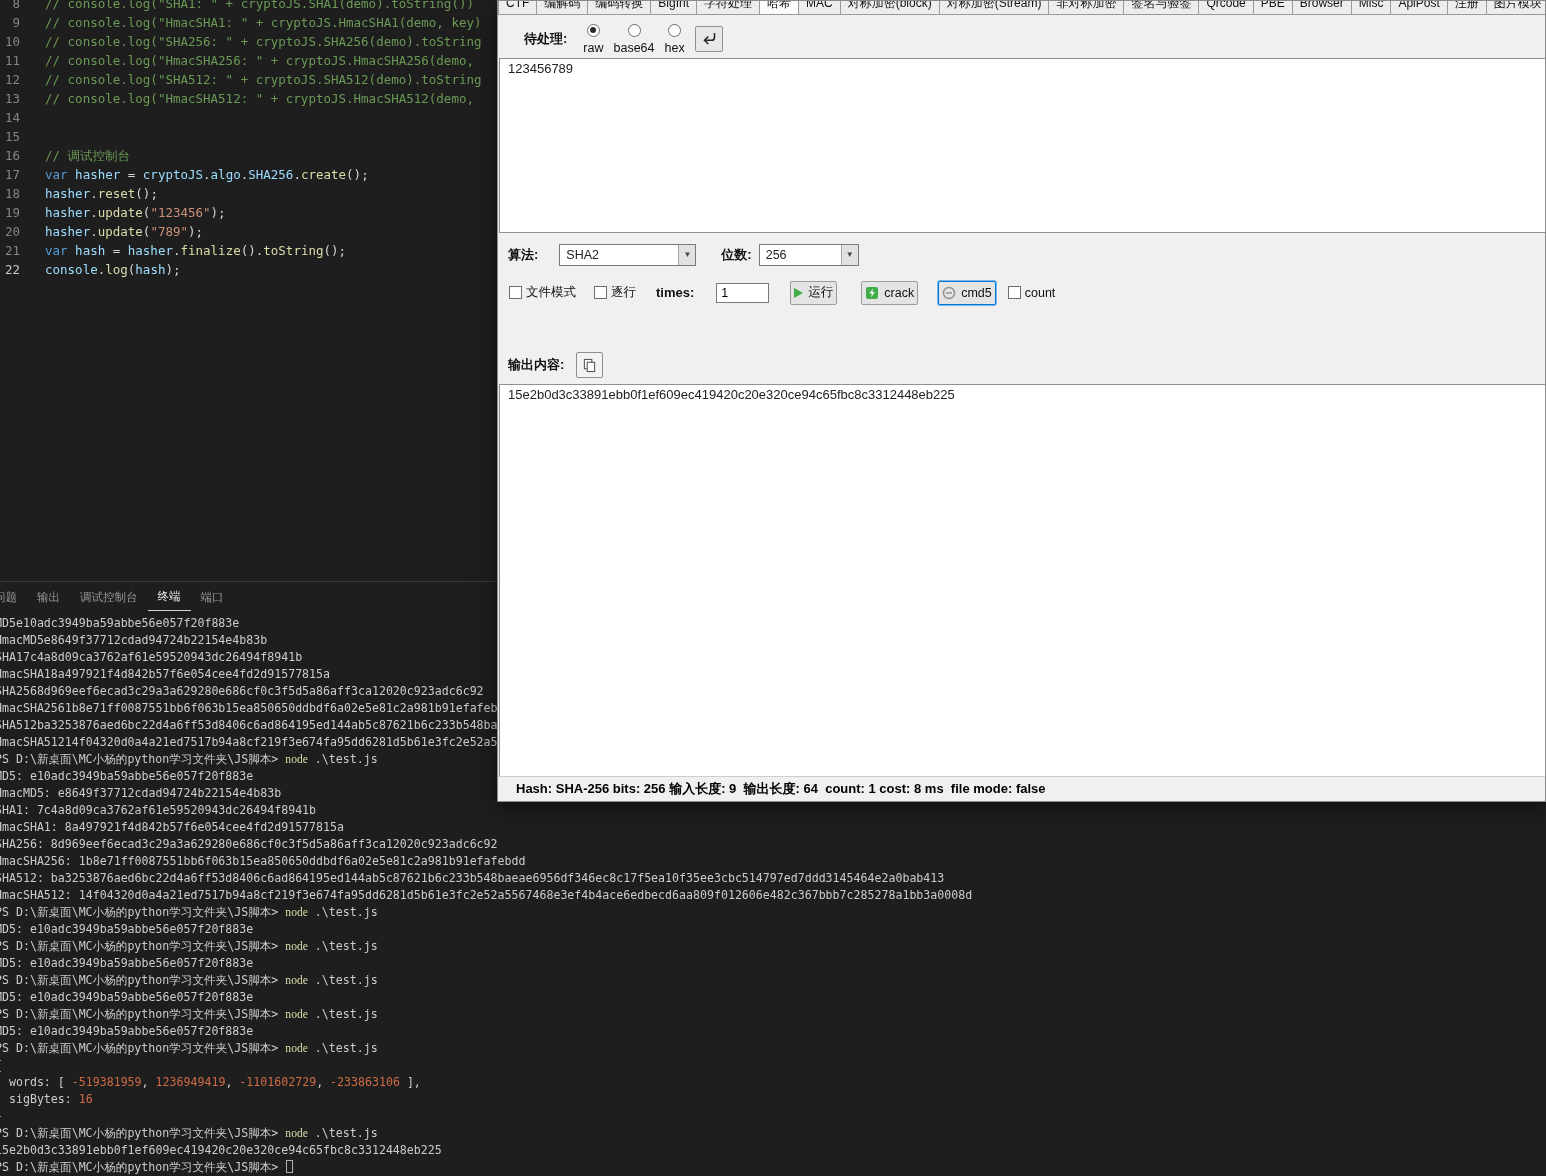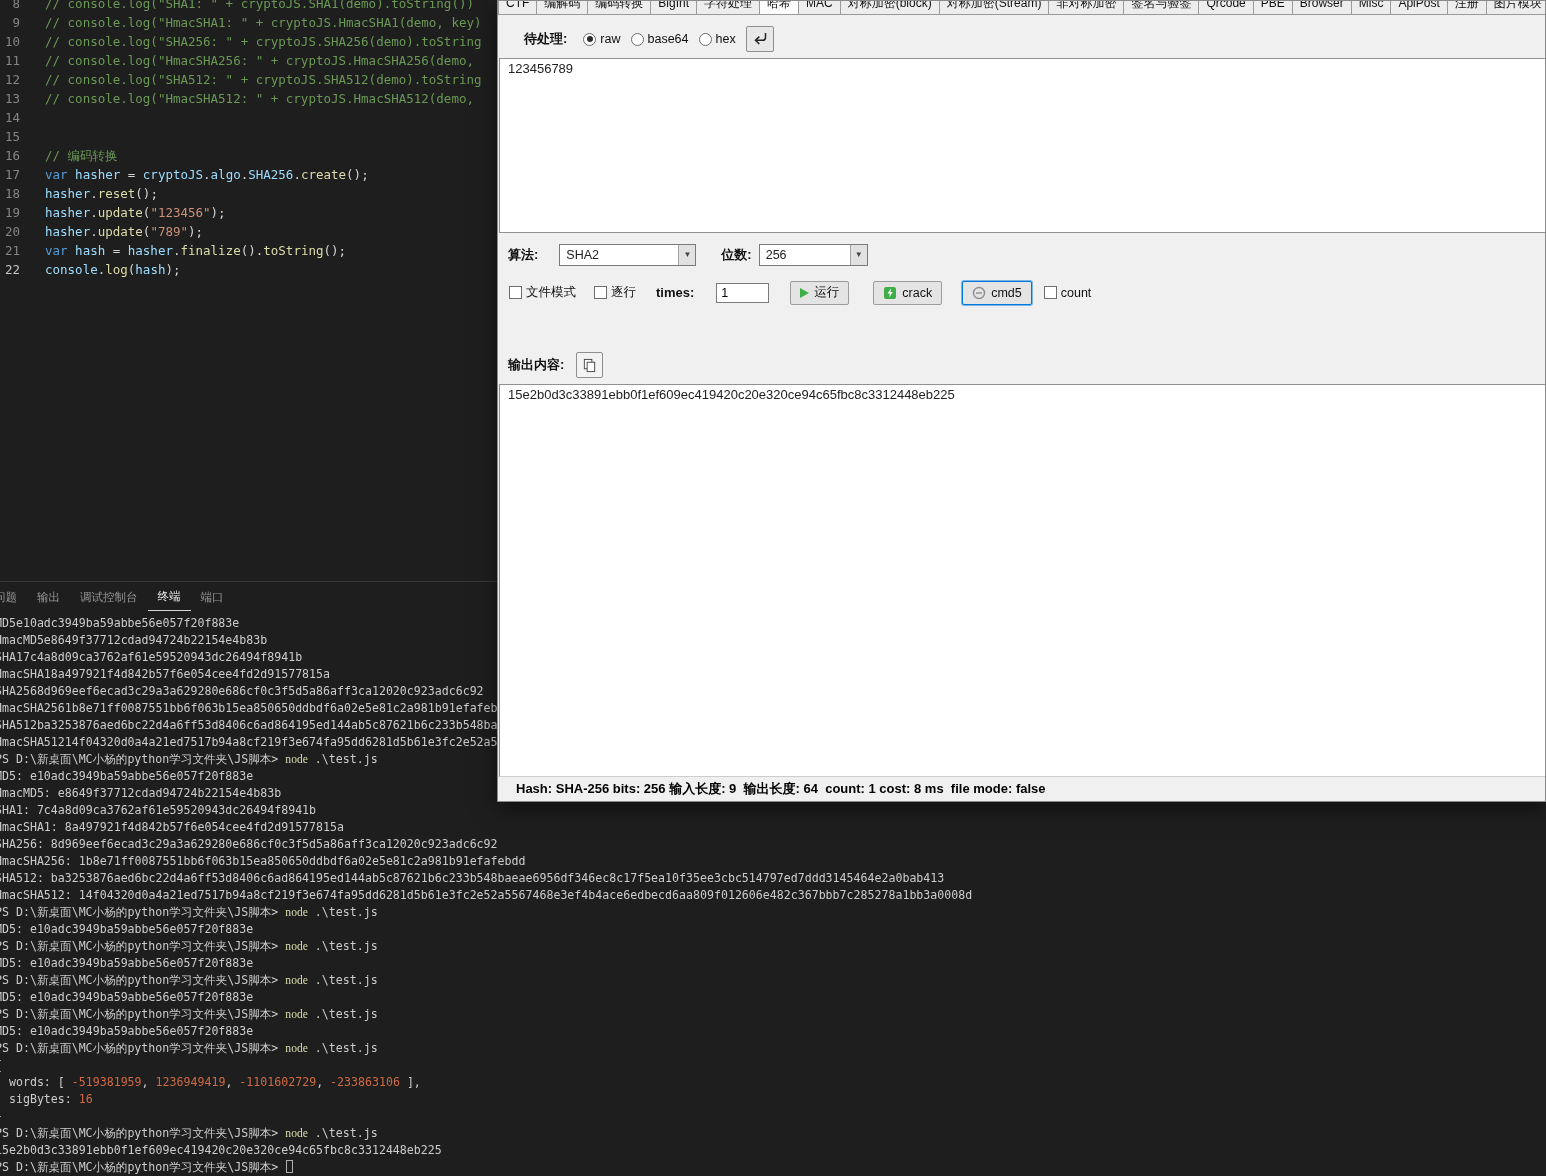--- a/index.html
+++ b/index.html
@@ -38,50 +38,50 @@
           background:var(--tool_bg,#f0f0f0); border:1px solid #8a8a8a; overflow:hidden;
           box-shadow:0 6px 22px rgba(0,0,0,.5); color:#111; }
   .tool-tabs { position:absolute; top:-9px; left:0; right:0; height:23px; display:flex; align-items:flex-end; overflow:hidden; }
   .tool-tab { font-size:12px; line-height:16px; padding:3px 7px; background:#ededed;
               border:1px solid #9a9a9a; margin-right:-1px; white-space:nowrap; cursor:pointer; }
   .tool-tab.active { background:#fcfcfc; }
 
   .row { position:absolute; display:flex; align-items:center; }
   .flabel { font-weight:bold; font-size:13px; color:#111; white-space:nowrap; }
   .row-pending { top:25px; left:26px; height:26px; }
-  .radio { display:inline-flex; align-items:center; gap:4px; font-size:12.5px; cursor:pointer; }
+  .radio { display:inline-flex; align-items:center; gap:4px; font-size:12.5px; cursor:pointer;flex-direction:column; }
   .radio-raw { margin-left:16px; } .radio-b64 { margin-left:10px; } .radio-hex { margin-left:10px; }
   .rb { width:13px; height:13px; border-radius:50%; border:1px solid #6e6e6e; background:#fff; display:inline-block; }
   .rb.on::after { content:''; display:block; width:6px; height:6px; border-radius:50%; background:#2b2b2b; margin:2.5px; }
   .icon-btn { display:inline-flex; align-items:center; justify-content:center;
               background:#e8e8e8; border:1px solid #8f8f8f; cursor:pointer; }
   .paste-btn { width:28px; height:26px; margin-left:10px; border-radius:2px; }
 
   .ta { position:absolute; left:1px; width:1047px; border:1px solid #919191; resize:none; outline:none;
         font-family:"Liberation Sans",sans-serif; font-size:13px; color:#222; padding:2px 8px; background:#fff; }
   .input-ta { top:57px; height:175px; }
   .output-ta { top:383px; height:393px; }
 
   .row-algo { top:242px; left:10px; height:23px; }
   .combo { display:inline-flex; align-items:center; height:22px; border:1px solid #7a7a7a; background:#fff; cursor:pointer; }
   .combo-algo { width:137px; margin-left:21px;justify-content:flex-end; }
   .lbl-bits { margin-left:25px; }
-  .combo-bits { width:109px; margin-left:7px; }
+  .combo-bits { width:100px; margin-left:7px; }
   .combo-value { flex:1; padding:0 6px; font-size:12.5px; color:#222; }
   .combo-arrow { width:17px; align-self:stretch; background:#e1e1e1; border-left:1px solid #a5a5a5;
                  display:flex; align-items:center; justify-content:center; font-size:8px; color:#444; }
 
   .row-run { top:279px; left:11px; height:25px; }
   .check { display:inline-flex; align-items:center; gap:4px; font-size:12.5px; cursor:pointer; }
   .cb { width:13px; height:13px; border:1px solid #6e6e6e; background:#fff; display:inline-block; }
   .chk-line { margin-left:18px; }
   .lbl-times { margin-left:20px; }
   .times-input { width:53px; height:20px; margin-left:22px; border:1px solid #7a7a7a; padding:0 4px;
                  font-size:12.5px; font-family:"Liberation Sans",sans-serif; outline:none; }
-  .btn { display:inline-flex; align-items:center; gap:5px; height:24px; padding:0 9px;
+  .btn { display:inline-flex; align-items:center; gap:5px; height:24px; padding:0 3px;
          background:#e4e4e4; border:1px solid #9c9c9c; border-radius:2px; font-size:12.5px;
          font-family:"Liberation Sans",sans-serif; color:#111; cursor:pointer; }
   .run-btn { margin-left:21px; }
   .play { width:0; height:0; border-left:9px solid var(--run_green,#3fae49);
           border-top:5.5px solid transparent; border-bottom:5.5px solid transparent; }
   .crack-btn { margin-left:24px; }
   .cmd5-btn { margin-left:20px; border:1px solid var(--focus_blue,#0078d7); box-shadow:0 0 0 1px #7ab4e8; }
   .chk-mask { margin-left:12px; }
 
   .row-output { top:351px; left:10px; height:26px; }
@@ -99,21 +99,21 @@
   <div class="vscode">
     <div class="editor" id="editor-lines">
         <div class="code-line"><span class="gutter">8</span><span class="code-text"><span class="tk-cm">// console.log("SHA1: " + cryptoJS.SHA1(demo).toString())</span></span></div>
         <div class="code-line"><span class="gutter">9</span><span class="code-text"><span class="tk-cm">// console.log("HmacSHA1: " + cryptoJS.HmacSHA1(demo, key)</span></span></div>
         <div class="code-line"><span class="gutter">10</span><span class="code-text"><span class="tk-cm">// console.log("SHA256: " + cryptoJS.SHA256(demo).toString</span></span></div>
         <div class="code-line"><span class="gutter">11</span><span class="code-text"><span class="tk-cm">// console.log("HmacSHA256: " + cryptoJS.HmacSHA256(demo, </span></span></div>
         <div class="code-line"><span class="gutter">12</span><span class="code-text"><span class="tk-cm">// console.log("SHA512: " + cryptoJS.SHA512(demo).toString</span></span></div>
         <div class="code-line"><span class="gutter">13</span><span class="code-text"><span class="tk-cm">// console.log("HmacSHA512: " + cryptoJS.HmacSHA512(demo, </span></span></div>
         <div class="code-line"><span class="gutter">14</span><span class="code-text"></span></div>
         <div class="code-line"><span class="gutter">15</span><span class="code-text"></span></div>
-        <div class="code-line"><span class="gutter">16</span><span class="code-text"><span class="tk-cm">// 编码转换</span></span></div>
+        <div class="code-line"><span class="gutter">16</span><span class="code-text"><span class="tk-cm">// 调试控制台</span></span></div>
         <div class="code-line"><span class="gutter">17</span><span class="code-text"><span class="tk-kw">var</span><span class="tk-p"> </span><span class="tk-v">hasher</span><span class="tk-p"> = </span><span class="tk-v">cryptoJS</span><span class="tk-p">.</span><span class="tk-v">algo</span><span class="tk-p">.</span><span class="tk-v">SHA256</span><span class="tk-p">.</span><span class="tk-fn">create</span><span class="tk-p">();</span></span></div>
         <div class="code-line"><span class="gutter">18</span><span class="code-text"><span class="tk-v">hasher</span><span class="tk-p">.</span><span class="tk-fn">reset</span><span class="tk-p">();</span></span></div>
         <div class="code-line"><span class="gutter">19</span><span class="code-text"><span class="tk-v">hasher</span><span class="tk-p">.</span><span class="tk-fn">update</span><span class="tk-p">(</span><span class="tk-s">"123456"</span><span class="tk-p">);</span></span></div>
         <div class="code-line"><span class="gutter">20</span><span class="code-text"><span class="tk-v">hasher</span><span class="tk-p">.</span><span class="tk-fn">update</span><span class="tk-p">(</span><span class="tk-s">"789"</span><span class="tk-p">);</span></span></div>
         <div class="code-line"><span class="gutter">21</span><span class="code-text"><span class="tk-kw">var</span><span class="tk-p"> </span><span class="tk-v">hash</span><span class="tk-p"> = </span><span class="tk-v">hasher</span><span class="tk-p">.</span><span class="tk-fn">finalize</span><span class="tk-p">().</span><span class="tk-fn">toString</span><span class="tk-p">();</span></span></div>
         <div class="code-line"><span class="gutter cur">22</span><span class="code-text"><span class="tk-v">console</span><span class="tk-p">.</span><span class="tk-fn">log</span><span class="tk-p">(</span><span class="tk-v">hash</span><span class="tk-p">);</span></span></div>
       </div>
     <div class="panel">
       <div class="panel-tabs" id="panel-tabs">
           <span class="panel-tab">问题</span>

